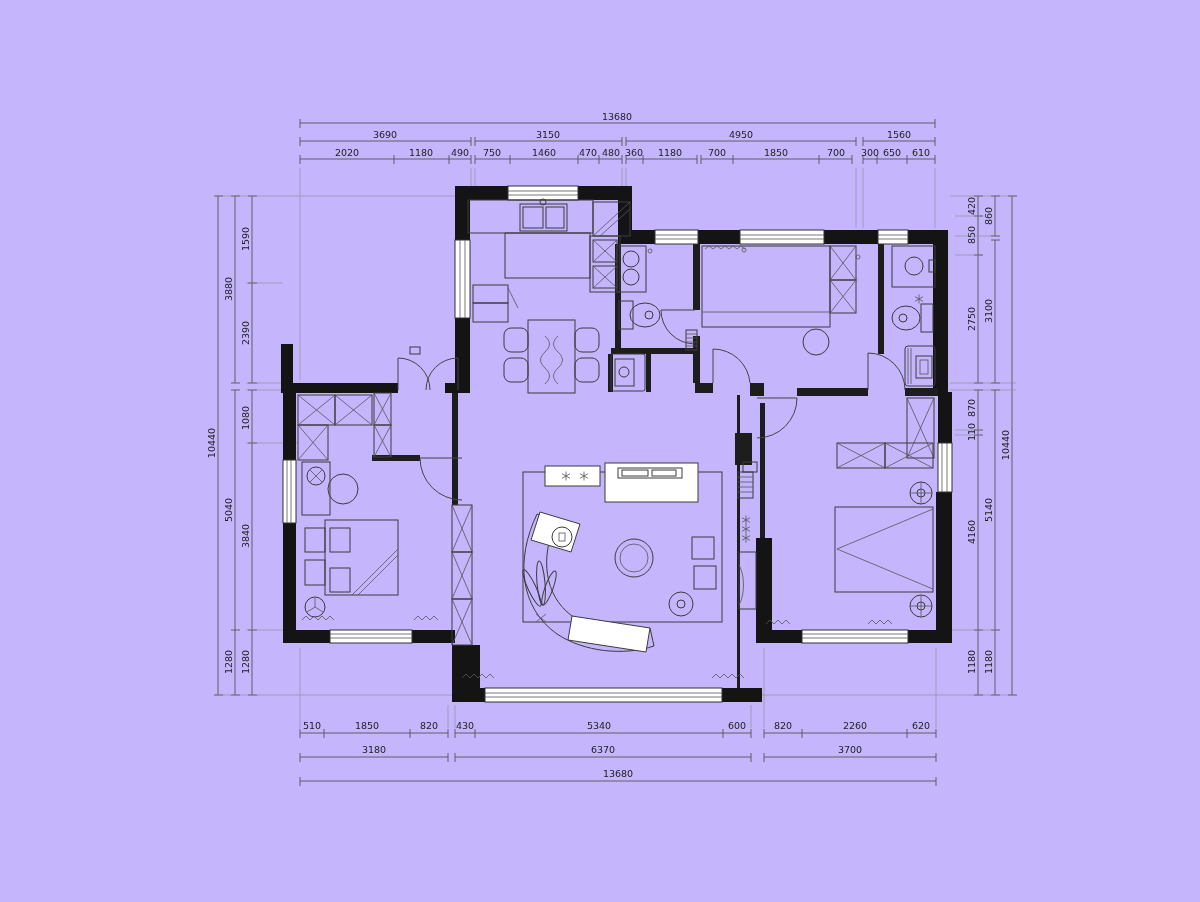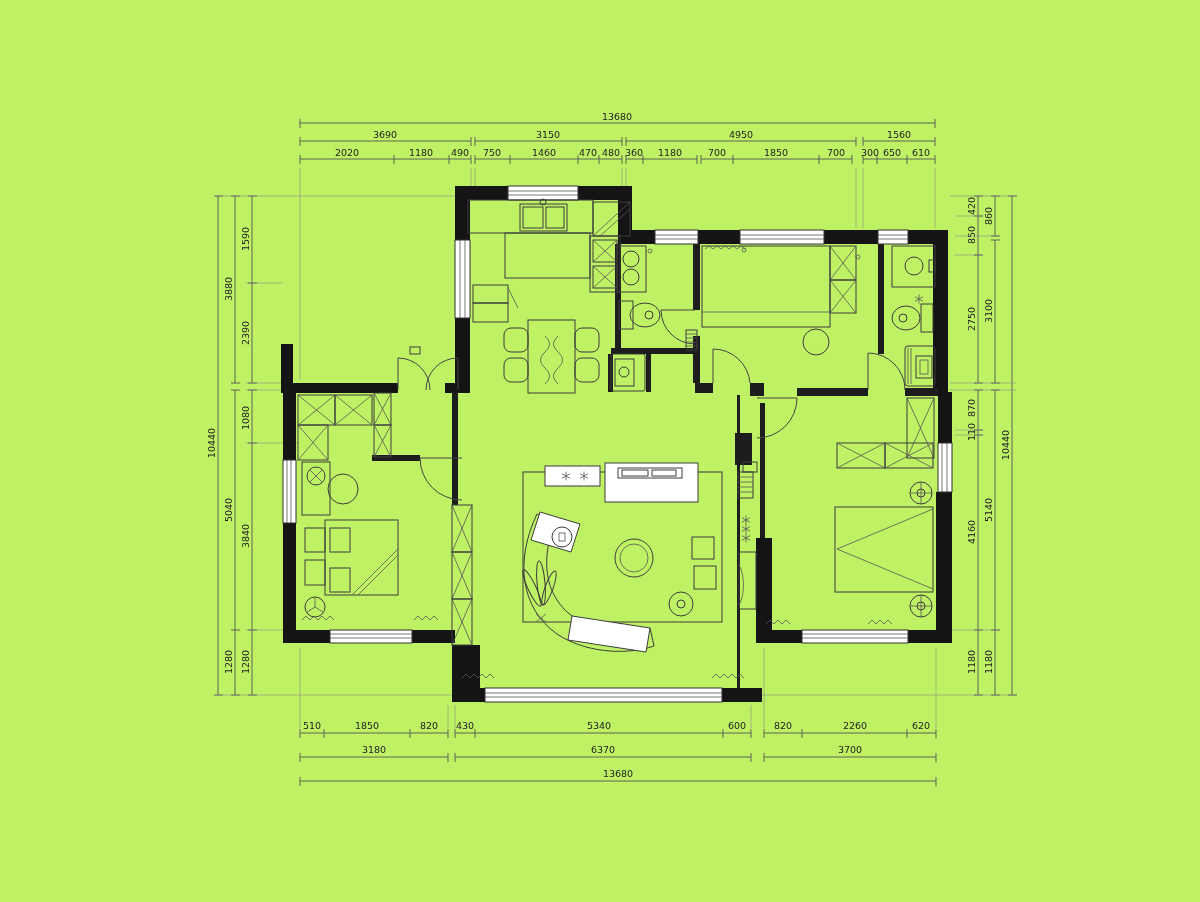--- a/index.html
+++ b/index.html
@@ -1,16 +1,16 @@
 <!DOCTYPE html>
 <html><head>
 <meta charset="utf-8">
 <style>
   html,body{margin:0;padding:0;background:#fff;}
-  .page{position:relative;width:1200px;height:902px;background:#bef264;font-family:"DejaVu Sans",sans-serif;}
+  .page{position:relative;width:1200px;height:902px;background:#c4b5fd;font-family:"DejaVu Sans",sans-serif;}
   svg{position:absolute;left:0;top:0;}
   text{font-family:"DejaVu Sans",sans-serif;font-size:9.5px;fill:#222;}
   .w{fill:#141414;stroke:none;}
   .tw{fill:#1d1d1d;stroke:none;}
   .f{fill:none;stroke:#3c3c3c;stroke-width:1;}
   .ff{fill:#fff;stroke:#3c3c3c;stroke-width:1;}
   .thin{fill:none;stroke:#555;stroke-width:0.8;}
   .dim{fill:none;stroke:#555;stroke-width:0.9;}
   .wit{fill:none;stroke:#8a8a8a;stroke-width:0.6;}
   .win{fill:#fff;stroke:#333;stroke-width:1;}

